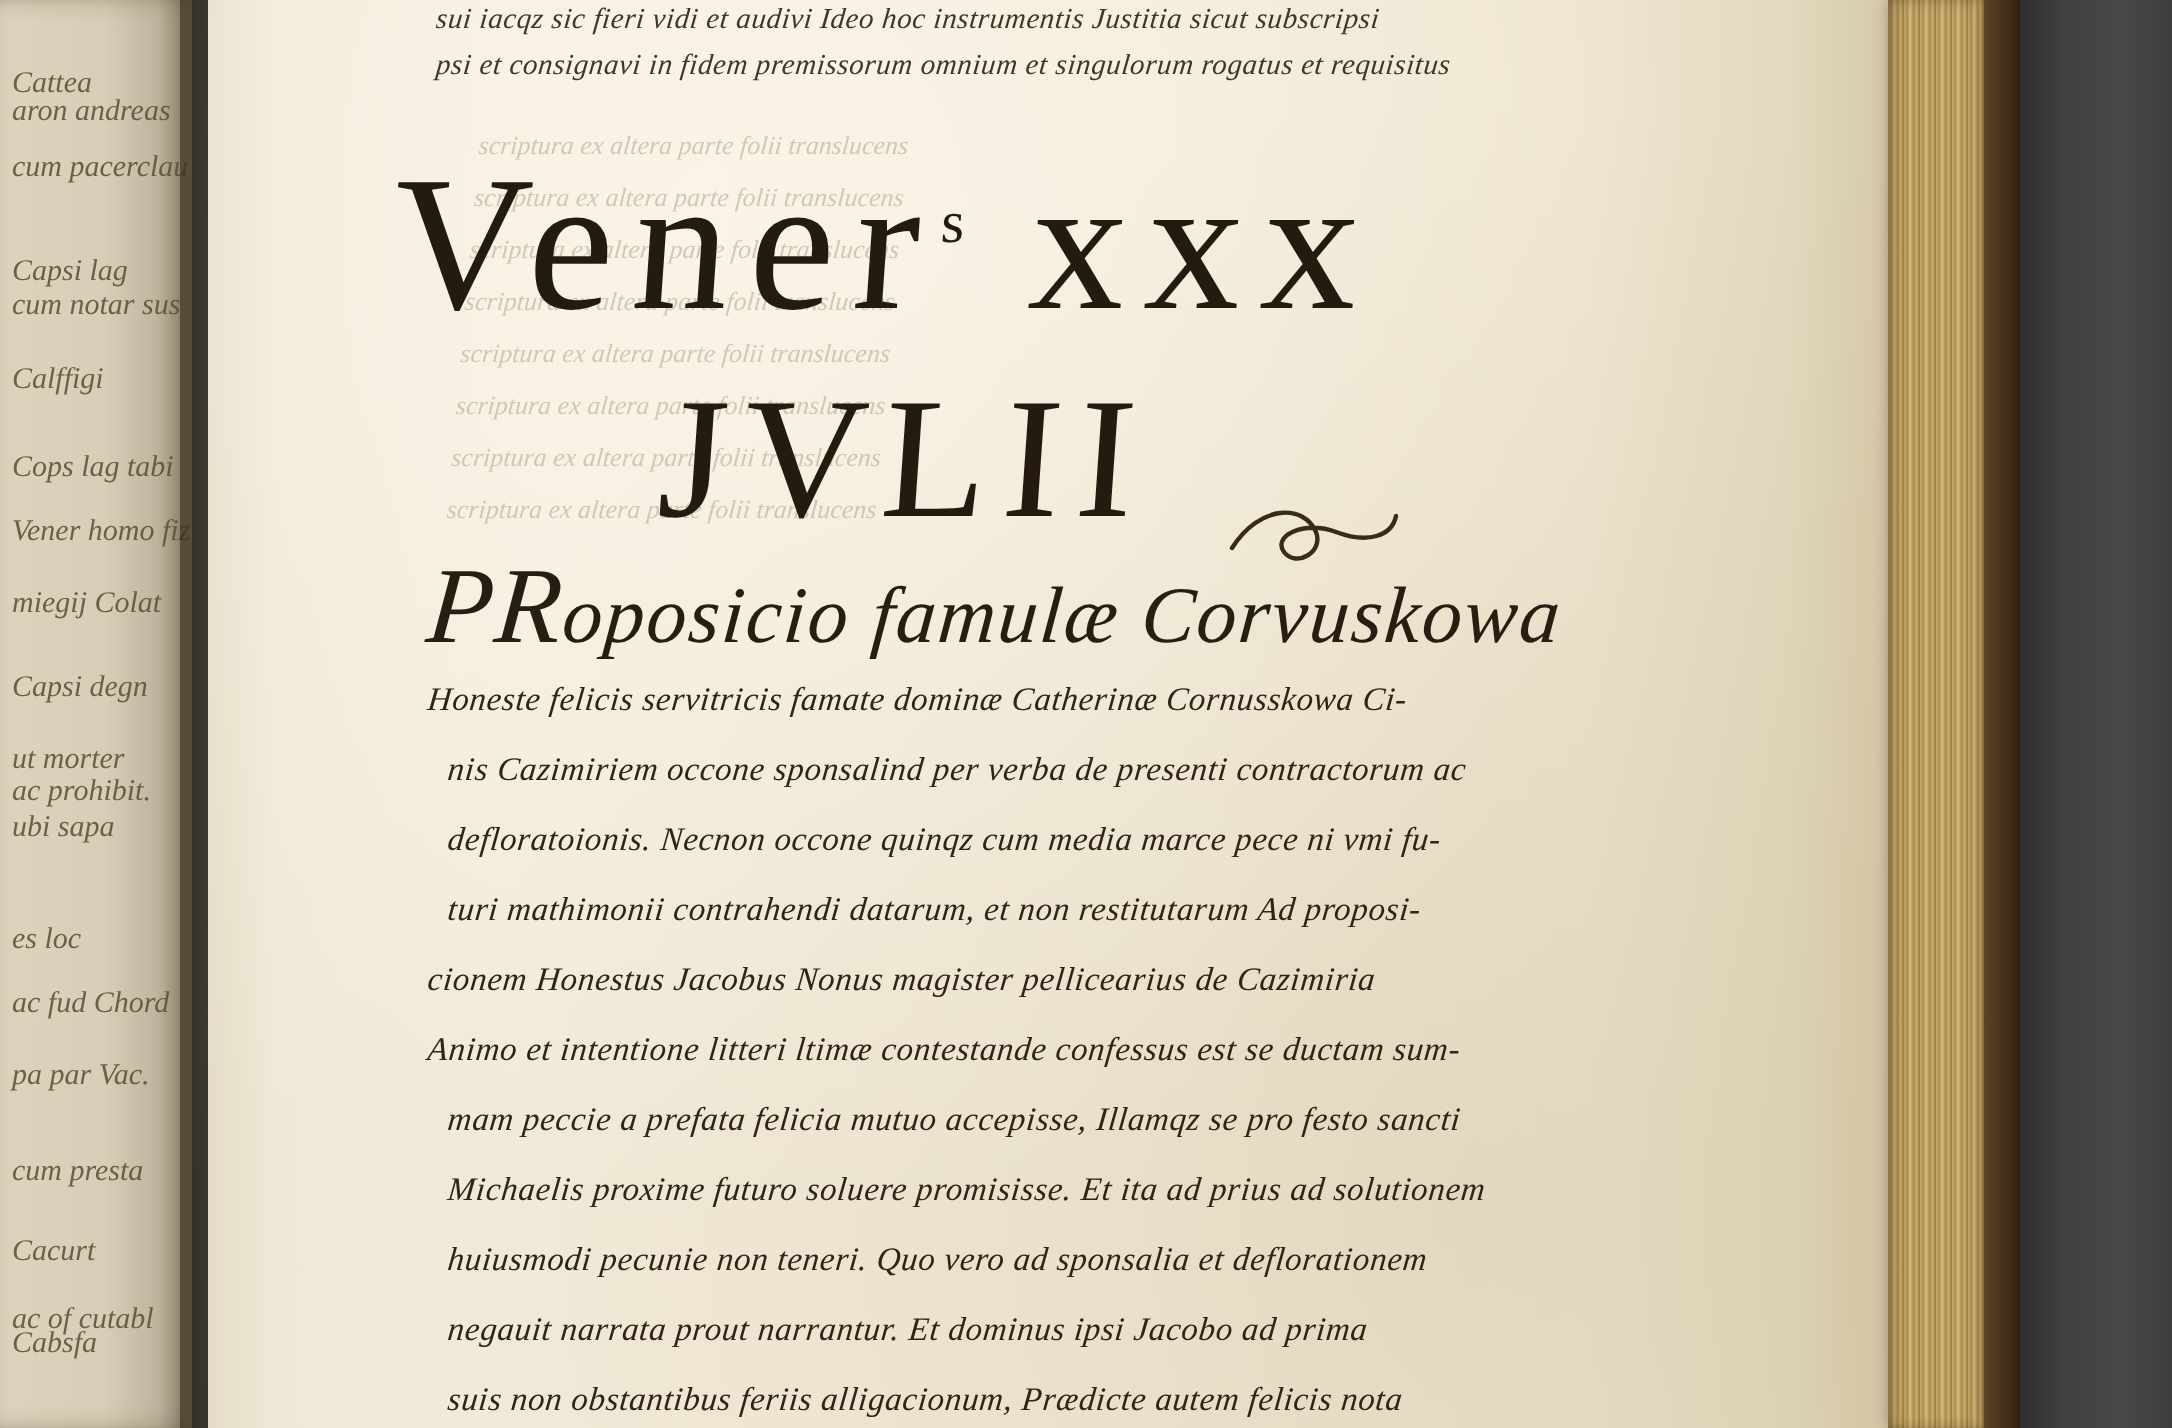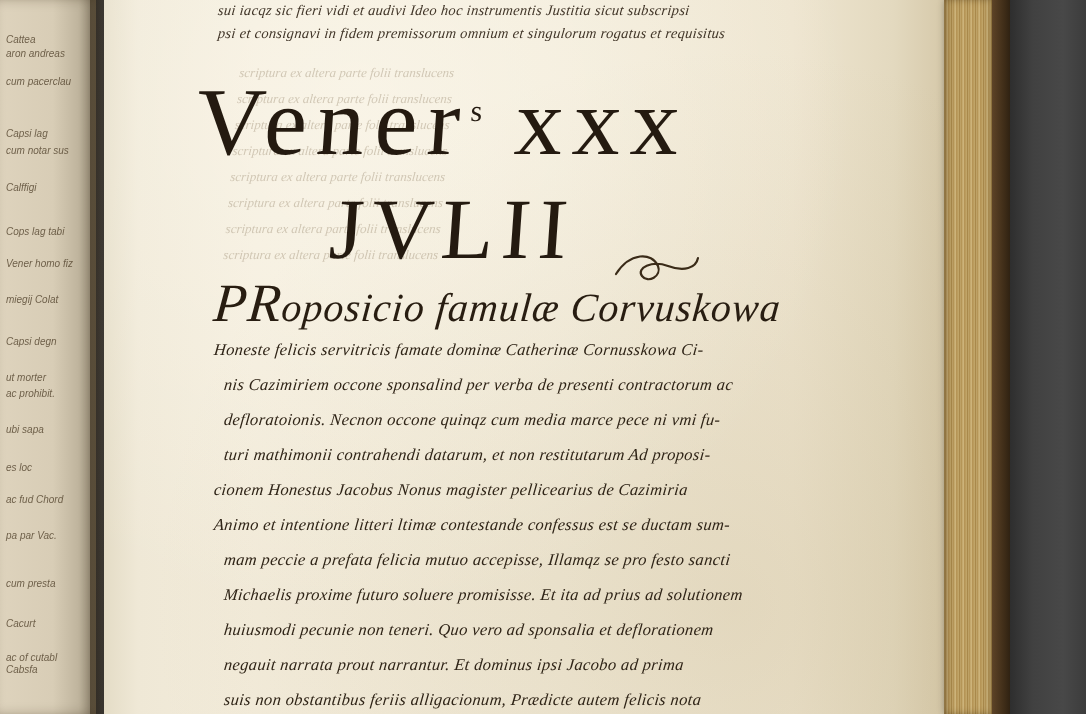--- a/index.html
+++ b/index.html
@@ -91,23 +91,23 @@
     right: 0;
     background:
       linear-gradient(to right, #2e2e2e 0%, #414141 30%, #484848 70%, #3c3c3c 100%);
   }
 
   
   .margin-note {
     position: absolute;
     left: 6px;
     color: #5b4c36;
-    font-size: 10px;
-    font-style: italic;
-    font-family: Liberation Sans, sans-serif;
+    font-size: 15px;
+    font-style: italic;
+    font-family: Liberation Serif, serif;
     white-space: nowrap;
     opacity: .85;
   }
 
   
   .toplines {
     position: absolute;
     left: 218px;
     width: 660px;
     color: #33271a;
@@ -216,21 +216,21 @@
     <div class="margin-note" style="top:76px">cum pacerclau</div>
     <div class="margin-note" style="top:128px">Capsi lag</div>
     <div class="margin-note" style="top:145px">cum notar sus</div>
     <div class="margin-note" style="top:182px">Calffigi</div>
     <div class="margin-note" style="top:226px">Cops lag tabi</div>
     <div class="margin-note" style="top:258px">Vener homo fiz</div>
     <div class="margin-note" style="top:294px">miegij Colat</div>
     <div class="margin-note" style="top:336px">Capsi degn</div>
     <div class="margin-note" style="top:372px">ut morter</div>
     <div class="margin-note" style="top:388px">ac prohibit.</div>
-    <div class="margin-note" style="top:424px">ubi sapa</div>
+    <div class="margin-note" style="top:406px">ubi sapa</div>
     <div class="margin-note" style="top:462px">es loc</div>
     <div class="margin-note" style="top:494px">ac fud Chord</div>
     <div class="margin-note" style="top:530px">pa par Vac.</div>
     <div class="margin-note" style="top:578px">cum presta</div>
     <div class="margin-note" style="top:618px">Cacurt</div>
     <div class="margin-note" style="top:652px">ac of cutabl</div>
     <div class="margin-note" style="top:664px">Cabsfa</div>
   </div>
 
   <div class="surface gutter"></div>

